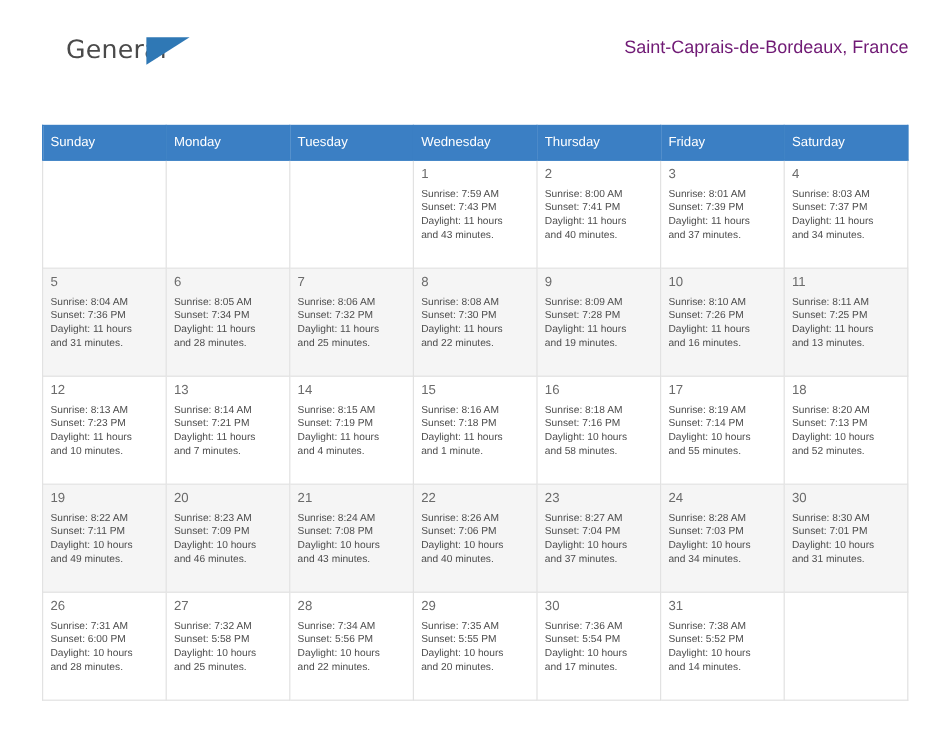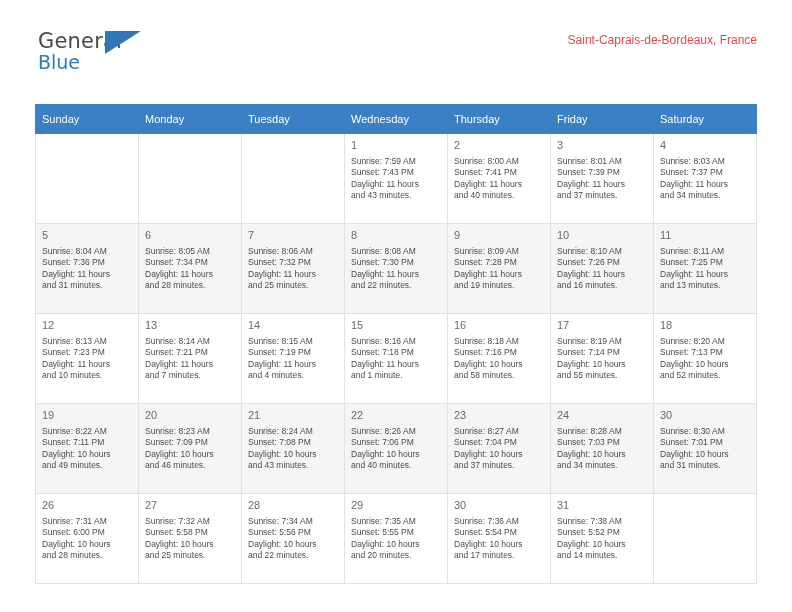--- a/index.html
+++ b/index.html
@@ -21,21 +21,21 @@
     box-sizing: border-box;
     padding: 0 35px;
   }
   
   .header {
     position: relative;
     height: 70px;
   }
   .logo {
     position: absolute;
-    left: 3px;
+    left: 20px;
     top: 30px;
     width: 120px;
     height: 48px;
   }
   .logo-general {
     font-size: 21px;
     color: #4a4a4a;
     letter-spacing: 0.2px;
     line-height: 22px;
     font-family: "DejaVu Sans", sans-serif;
@@ -61,22 +61,22 @@
     top: 26px;
     text-align: right;
   }
   .month-title {
     font-size: 25px;
     color: #555555;
     font-weight: normal;
     line-height: 30px;
   }
   .location {
-    font-size: 12px;
-    color: #ef4444;
+    font-size: 15px;
+    color: #701a75;
     line-height: 20px;
     margin-top: 4px;
   }
   
   .calendar {
     position: absolute;
     left: 35px;
     top: 104px;
     width: 722px;
     border-collapse: collapse;
@@ -122,21 +122,20 @@
   .empty .cell-inner { }
 </style>
 </head>
 <body>
 
 <div class="page">
 
   <div class="header">
     <div class="logo">
       <div class="logo-general">General</div>
-      <div class="logo-blue">Blue</div>
       <div class="logo-flag"></div>
     </div>
     <div class="title-block">
       <div class="location">Saint-Caprais-de-Bordeaux, France</div>
     </div>
   </div>
 
   <table class="calendar">
     <thead>
       <tr>

